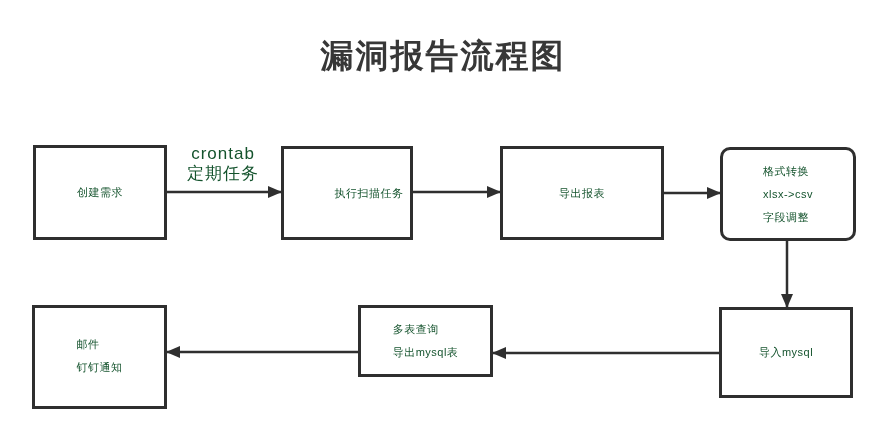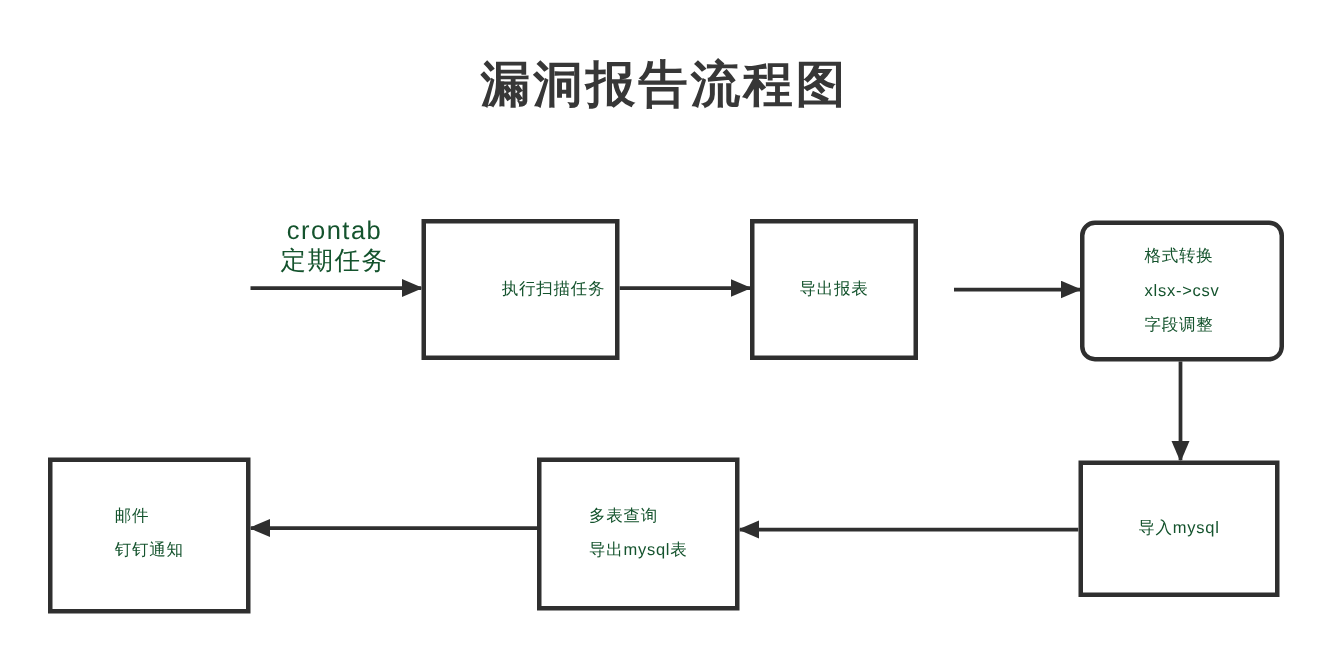--- a/index.html
+++ b/index.html
@@ -44,24 +44,24 @@
     justify-content: center;
     white-space: pre-line;
     font-size: 11px;
     line-height: 23px;
     color: #14532d;
     letter-spacing: 0.5px;
   }
   .node.rounded { border-radius: 10px; }
   .n0 { left: 33px;  top: 145px; width: 134px; height: 95px; }
   .n1 { left: 281px; top: 146px; width: 132px; height: 94px; padding-left: 44px; }
-  .n2 { left: 500px; top: 146px; width: 112px; height: 94px; }
+  .n2 { left: 500px; top: 146px; width: 164px; height: 94px; }
   .n3 { left: 720px; top: 147px; width: 136px; height: 94px; }
   .n4 { left: 719px; top: 307px; width: 134px; height: 91px; }
-  .n5 { left: 358px; top: 305px; width: 135px; height: 102px; }
+  .n5 { left: 358px; top: 305px; width: 135px; height: 72px; }
   .n6 { left: 32px;  top: 305px; width: 135px; height: 104px; font-family: Liberation Mono, monospace; }
   .edge-label {
     position: absolute;
     left: 168px;
     top: 144px;
     width: 110px;
     text-align: center;
     white-space: pre-line;
     font-size: 17px;
     line-height: 20px;
@@ -83,20 +83,21 @@
       </marker>
     </defs>
     <line x1="167" y1="192" x2="281" y2="192" stroke="#2f2f2f" stroke-width="2.5" marker-end="url(#arrowhead)"></line>
     <line x1="413" y1="192" x2="500" y2="192" stroke="#2f2f2f" stroke-width="2.5" marker-end="url(#arrowhead)"></line>
     <line x1="636" y1="193" x2="720" y2="193" stroke="#2f2f2f" stroke-width="2.5" marker-end="url(#arrowhead)"></line>
     <line x1="787" y1="241" x2="787" y2="307" stroke="#2f2f2f" stroke-width="2.5" marker-end="url(#arrowhead)"></line>
     <line x1="719" y1="353" x2="493" y2="353" stroke="#2f2f2f" stroke-width="2.5" marker-end="url(#arrowhead)"></line>
     <line x1="358" y1="352" x2="167" y2="352" stroke="#2f2f2f" stroke-width="2.5" marker-end="url(#arrowhead)"></line>
   </svg>
 
+  <div class="node n0">创建需求</div>
 
   <div class="node n1">执行扫描任务</div>
 
   <div class="node n2">导出报表</div>
 
   <div class="node n3 rounded">格式转换
 xlsx-&gt;csv
 字段调整</div>
 
   <div class="node n4">导入mysql</div>

